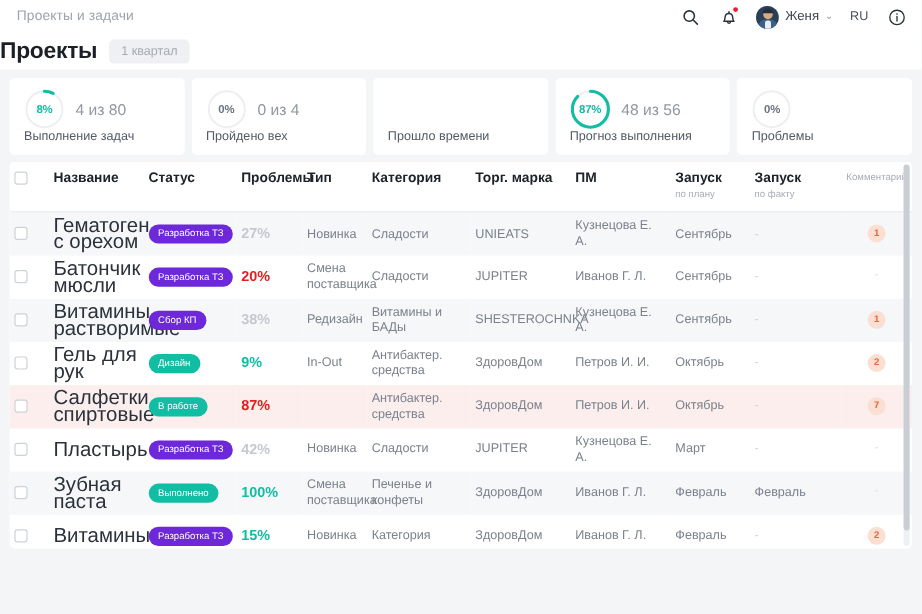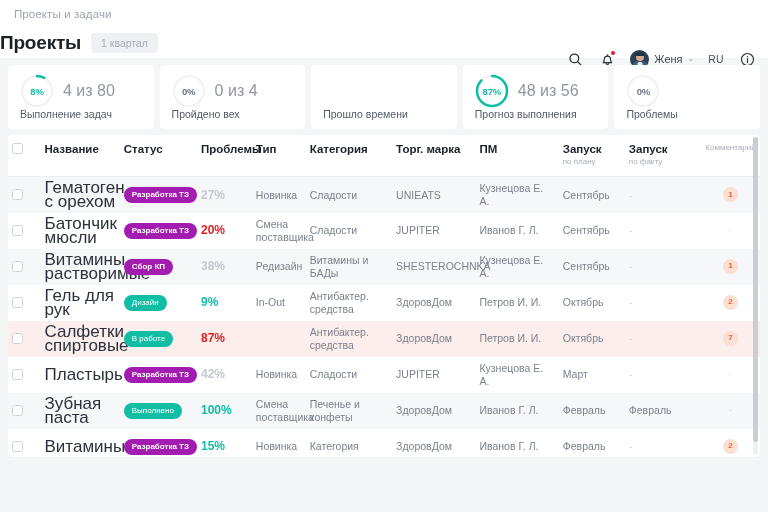--- a/index.html
+++ b/index.html
@@ -25,21 +25,20 @@
     letter-spacing: .1px;
   }
   .top-actions {
     position: absolute;
     right: 12px;
     top: 0;
     height: 28px;
     display: flex;
     align-items: center;
     gap: 14px;
-    margin-top: 45px;
   }
   .icon-btn {
     width: 18px; height: 18px;
     display: flex; align-items: center; justify-content: center;
     position: relative;
     cursor: pointer;
   }
   .icon-btn svg { display: block; }
   .bell-dot {
     position: absolute;
@@ -142,21 +141,21 @@
   .ring .pct {
     position: absolute;
     inset: 0;
     display: flex; align-items: center; justify-content: center;
     font-size: 9.5px;
     font-weight: bold;
     letter-spacing: -.2px;
   }
   .pct.teal { color: #16bba4; }
   .pct.grey { color: #6b7380; }
-  .card-frac { font-size: 16px; color: #9097a1; white-space: nowrap; }
+  .card-frac { font-size: 13px; color: #9097a1; white-space: nowrap; }
   .card-label {
     position: absolute;
     left: 12px; bottom: 9px;
     font-size: 10.5px;
     color: #525a66;
   }
 
   
   .table-wrap {
     margin: 0 8px;
@@ -221,21 +220,21 @@
   }
   .badge {
     display: inline-block;
     font-size: 8px;
     padding: 3px 8px;
     border-radius: 9px;
     white-space: nowrap;
     line-height: 10px;
     cursor: pointer;
   }
-  .badge.grey { background: #a21caf; color: #ffffff; font-weight: bold; }
+  .badge.grey { background: #6d28d9; color: #ffffff; }
   .badge.teal { background: #11bda3; color: #ffffff; }
   .pgs { font-size: 12px; font-weight: bold; }
   .pgs.grey { color: #c4c9d0; }
   .pgs.red  { color: #e02020; }
   .pgs.teal { color: #11bda3; }
   .cmt {
     width: 15px; height: 15px;
     border-radius: 50%;
     background: #fbdfd2;
     color: #e8663c;

